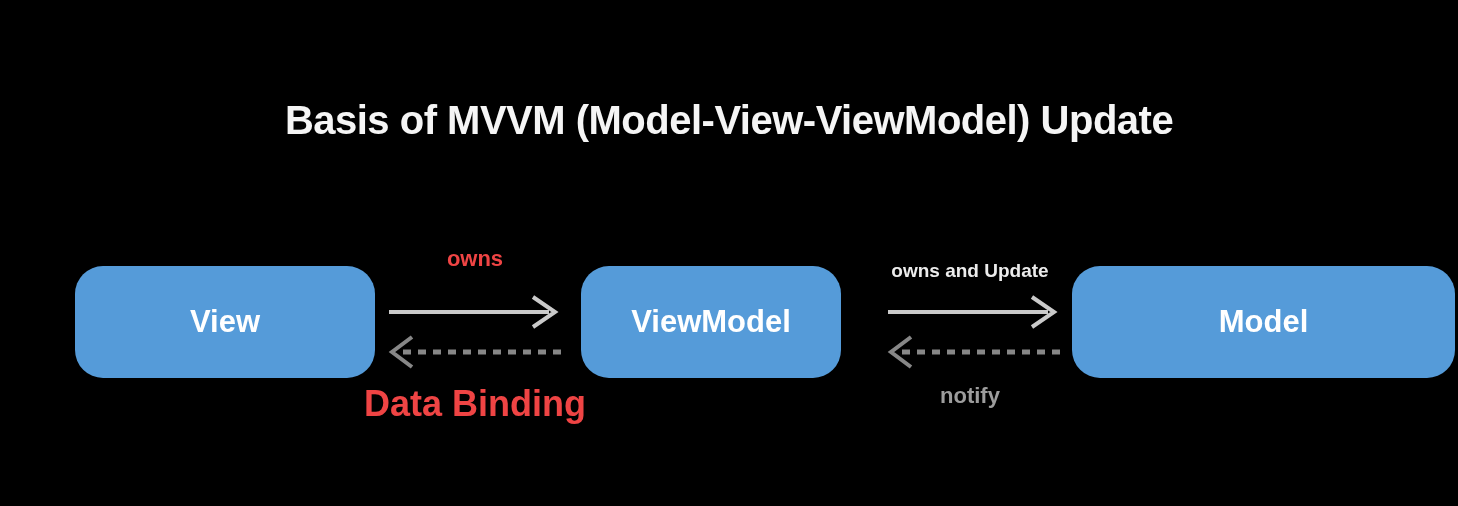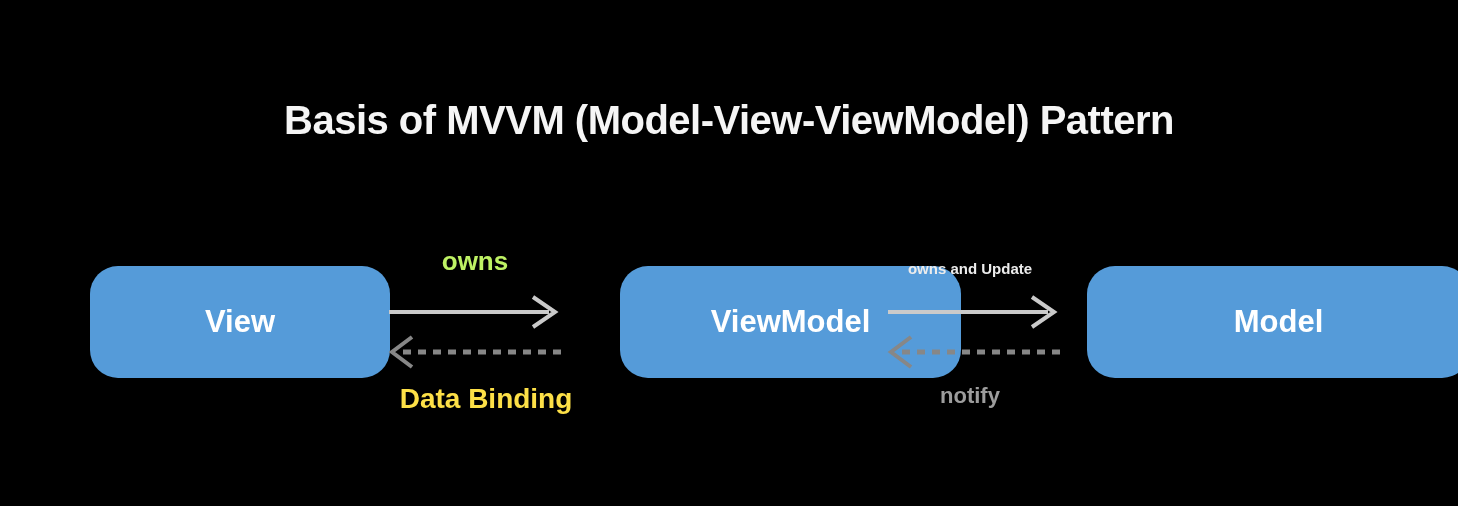--- a/index.html
+++ b/index.html
@@ -29,48 +29,47 @@
   }
   .node {
     position: absolute;
     top: 266px;
     height: 112px;
     background: #559bd9;
     border-radius: 28px;
     display: flex;
     align-items: center;
     justify-content: center;
-    margin-left: 15px;
   }
   .node-label {
     color: #ffffff;
     font-size: 31px;
     font-weight: bold;
   }
   .node-view      { left: 75px;   width: 300px; }
-  .node-viewmodel { left: 605px;  width: 341px; justify-content: center; }
+  .node-viewmodel { left: 581px;  width: 260px; justify-content: center; }
   .node-model     { left: 1072px; width: 383px; }
 
   .edge-label {
     position: absolute;
     text-align: center;
     font-weight: bold;
     white-space: nowrap;
   }
   .label-owns {
     left: 385px; top: 246px; width: 180px;
-    font-size: 26px; color: #bef264;
+    font-size: 22px; color: #ef4444;
   }
   .label-owns-update {
     left: 872px; top: 260px; width: 196px;
-    font-size: 15px; color: #ececec;
+    font-size: 19px; color: #ececec;
   }
   .label-data-binding {
-    left: 371px; top: 383px; width: 230px;
-    font-size: 28px; color: #fde047;
+    left: 360px; top: 383px; width: 230px;
+    font-size: 36px; color: #ef4444;
   }
   .label-notify {
     left: 872px; top: 383px; width: 196px;
     font-size: 22px; color: #9d9d9d;
   }
 
   .arrow {
     position: absolute;
     width: 180px;
     height: 40px;
@@ -81,21 +80,21 @@
   .arrow-2-dashed { left: 884px; top: 332px; }
 
   .stroke-solid  { stroke: #cacaca; fill: none; }
   .stroke-dashed { stroke: #878787; fill: none; }
 </style>
 </head>
 <body>
 
 <div class="canvas">
 
-  <div class="diagram-title" data-bind="diagram.title">Basis of MVVM (Model-View-ViewModel) Pattern</div>
+  <div class="diagram-title" data-bind="diagram.title">Basis of MVVM (Model-View-ViewModel) Update</div>
 
   <div class="node node-view">
     <span class="node-label" data-bind="diagram.nodes.0.label">View</span>
   </div>
 
   <div class="node node-viewmodel">
     <span class="node-label" data-bind="diagram.nodes.1.label">ViewModel</span>
   </div>
 
   <div class="node node-model">

